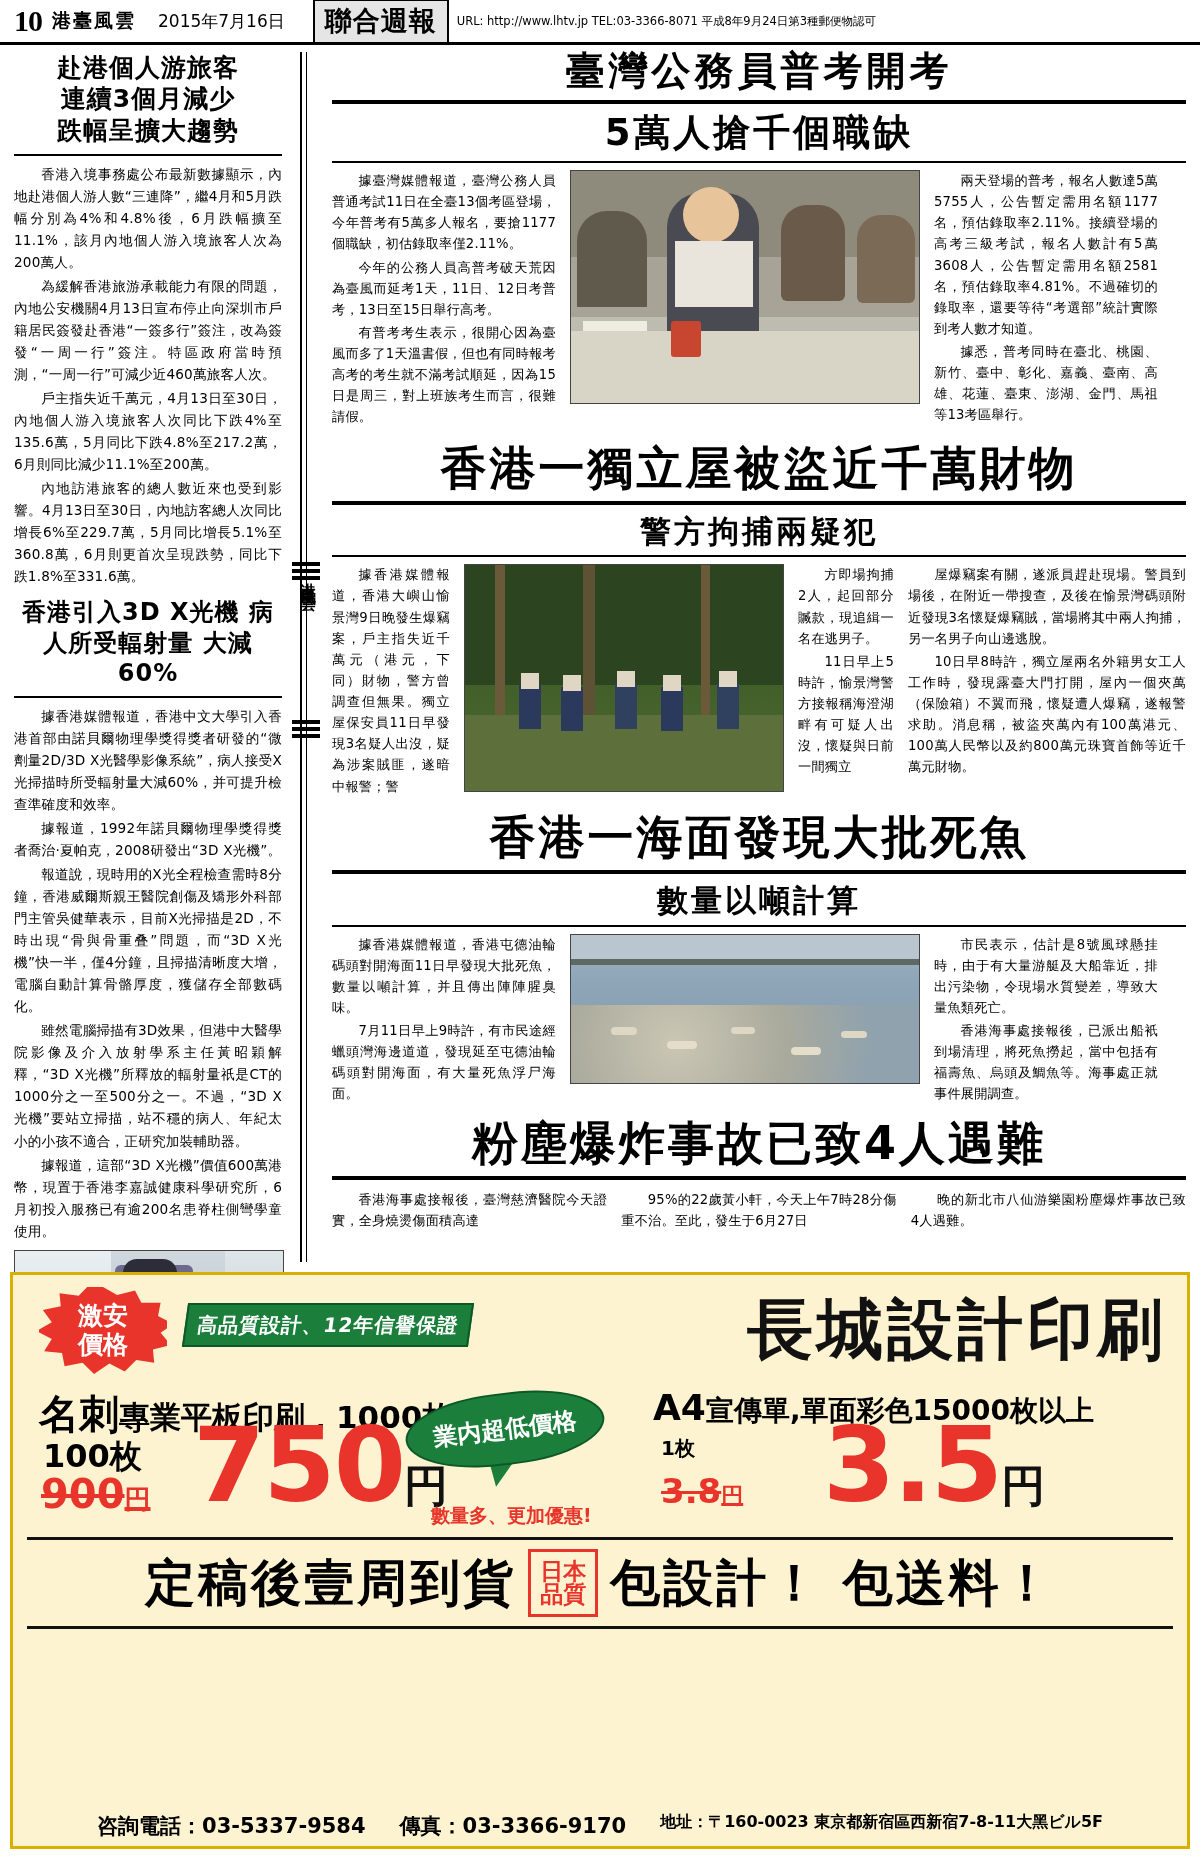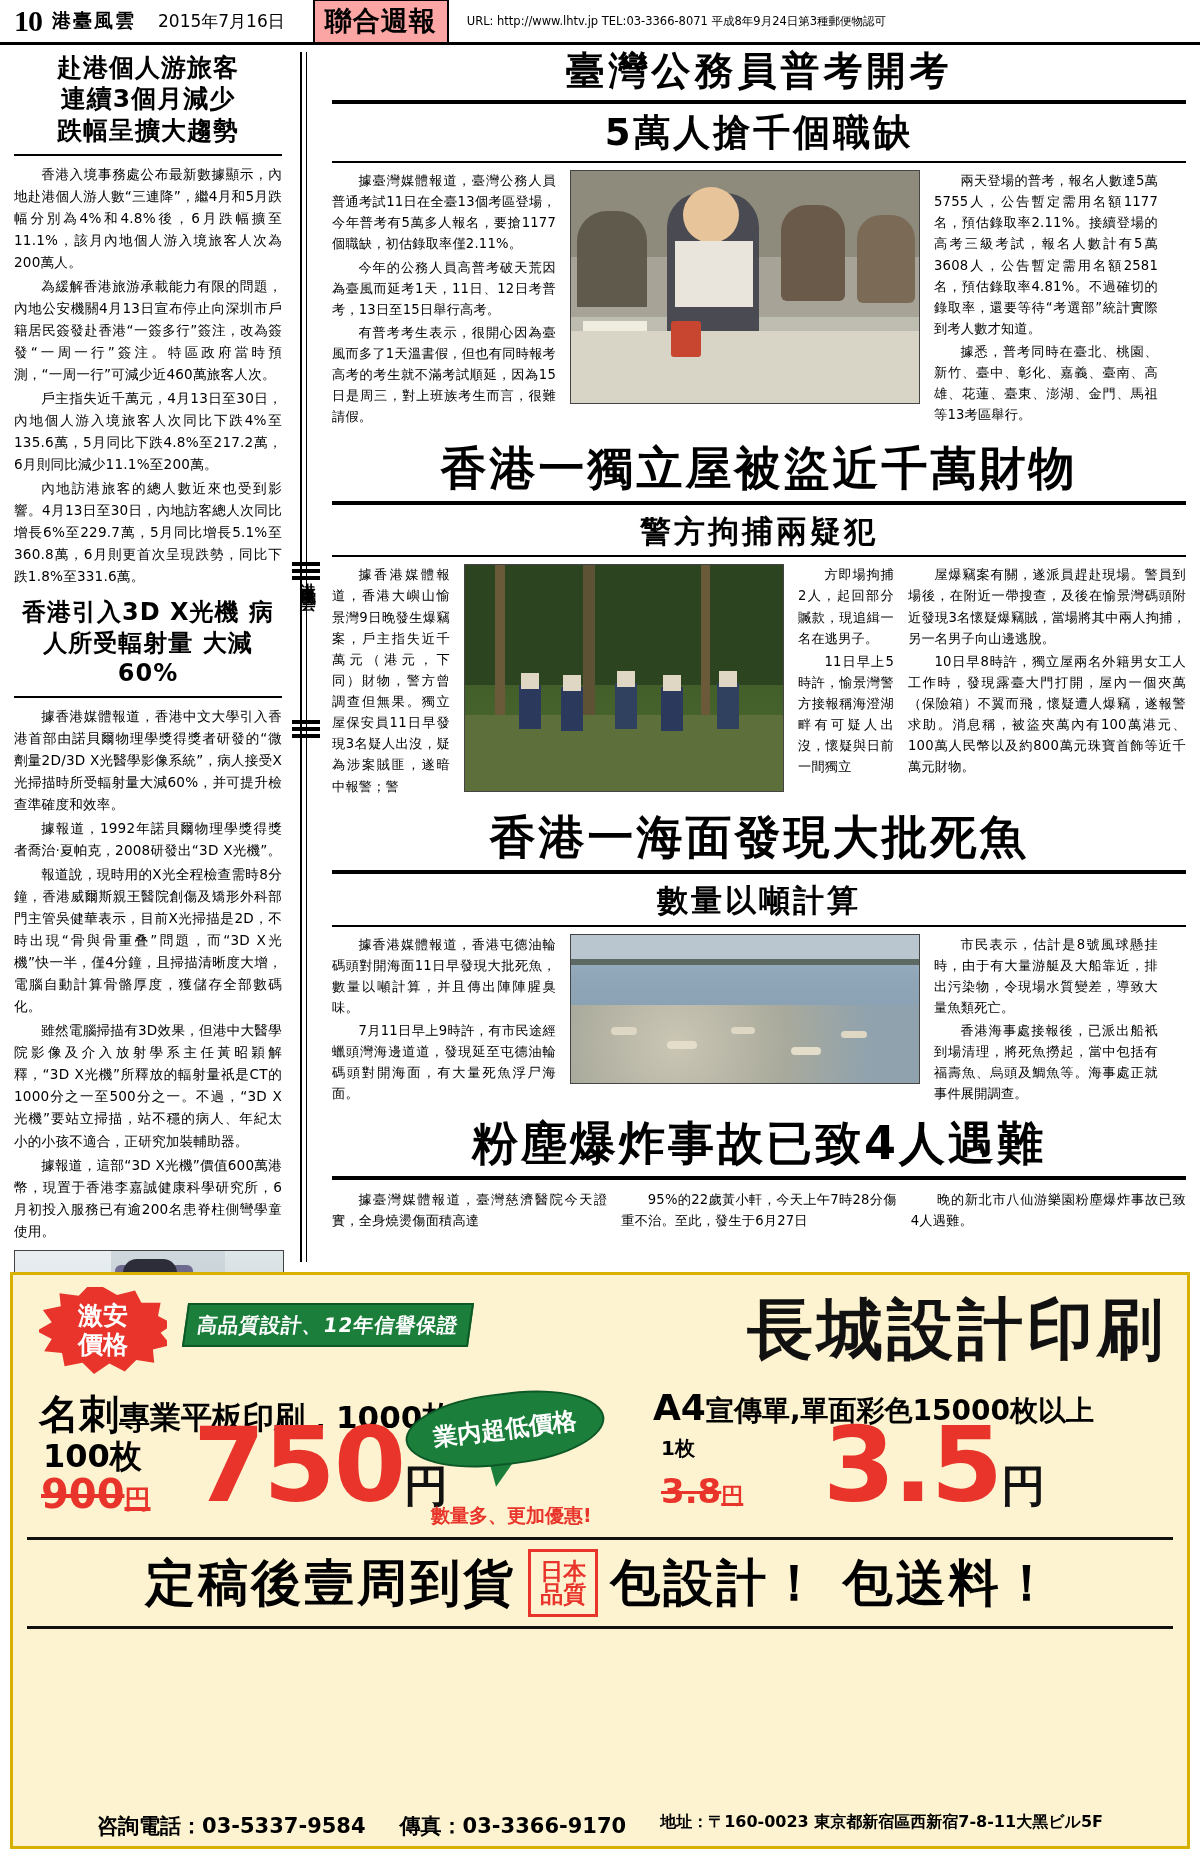--- a/index.html
+++ b/index.html
@@ -30,24 +30,24 @@
   }
   .mast-section{
     font-size:19px;font-weight:bold;margin-right:22px;letter-spacing:2px;
   }
   .mast-date{
     font-size:17px;margin-right:28px;letter-spacing:0px;
   }
   .mast-logo{
     border:2px solid #000;padding:2px 10px 3px 10px;
     font-size:27px;font-weight:bold;letter-spacing:1px;
-    background:#fca5a5;
+    background:#e5e5e5;
   }
   .mast-contact{
-    font-size:11.5px;margin-left:18px;letter-spacing:0px;white-space:nowrap;
+    font-size:11.5px;margin-left:8px;letter-spacing:0px;white-space:nowrap;
   }
 
   
   .vrule{
     position:absolute;background:#000;width:2px;
   }
 
   
   .leftcol{
     position:absolute;left:14px;top:52px;width:268px;
@@ -374,21 +374,21 @@
           <p>香港海事處接報後，已派出船衹到場清理，將死魚撈起，當中包括有福壽魚、烏頭及鯛魚等。海事處正就事件展開調查。</p>
         </div>
       </div>
     </div>
 
     <div style="margin-top:12px;">
       <div class="mega-head2">粉塵爆炸事故已致4人遇難</div>
       <div class="rule-thick"></div>
       <div class="cols3">
         <div class="c flow">
-          <p>據臺灣媒體報道，臺灣慈濟醫院今天證實，全身燒燙傷面積高達</p>
+          <p>香港海事處接報後，臺灣慈濟醫院今天證實，全身燒燙傷面積高達</p>
         </div>
         <div class="c flow">
           <p>95%的22歲黃小軒，今天上午7時28分傷重不治。至此，發生于6月27日</p>
         </div>
         <div class="c flow">
           <p>晚的新北市八仙游樂園粉塵爆炸事故已致4人遇難。</p>
         </div>
       </div>
     </div>
 

